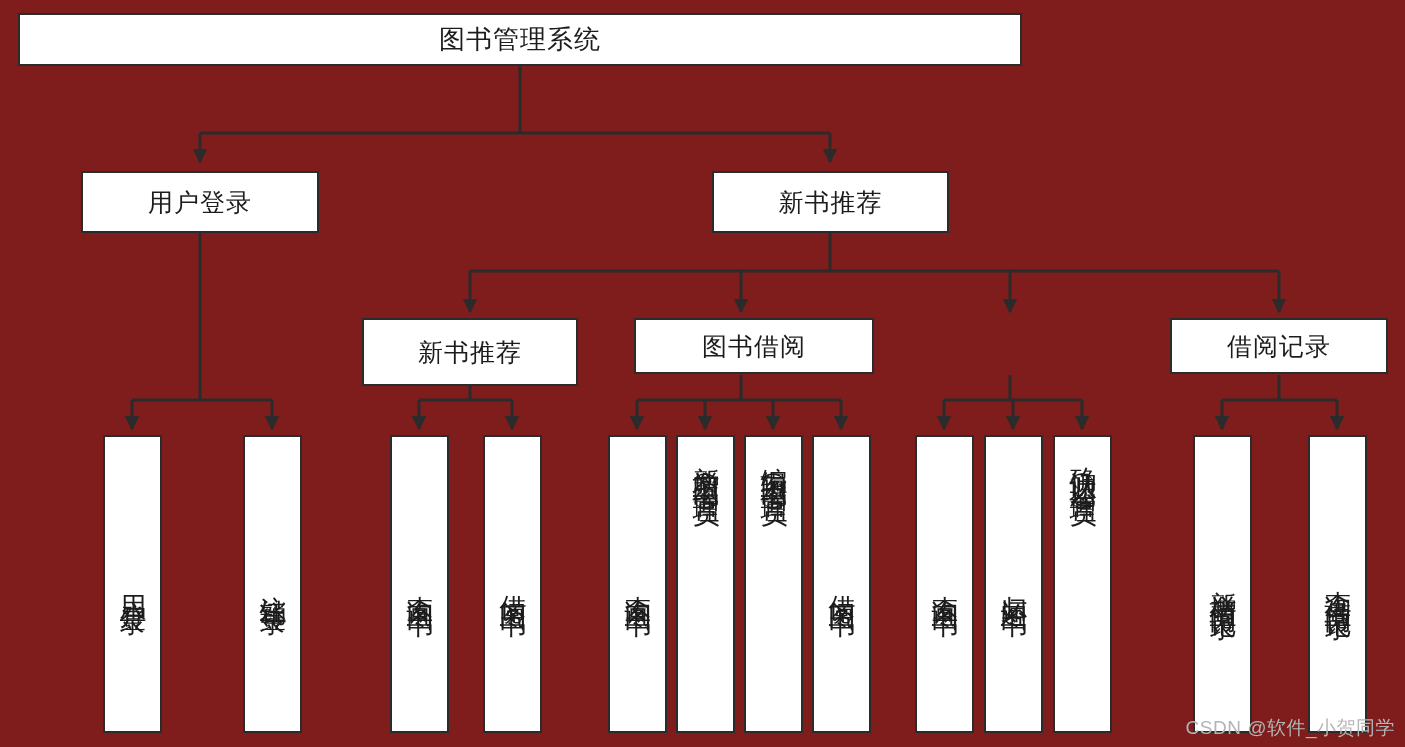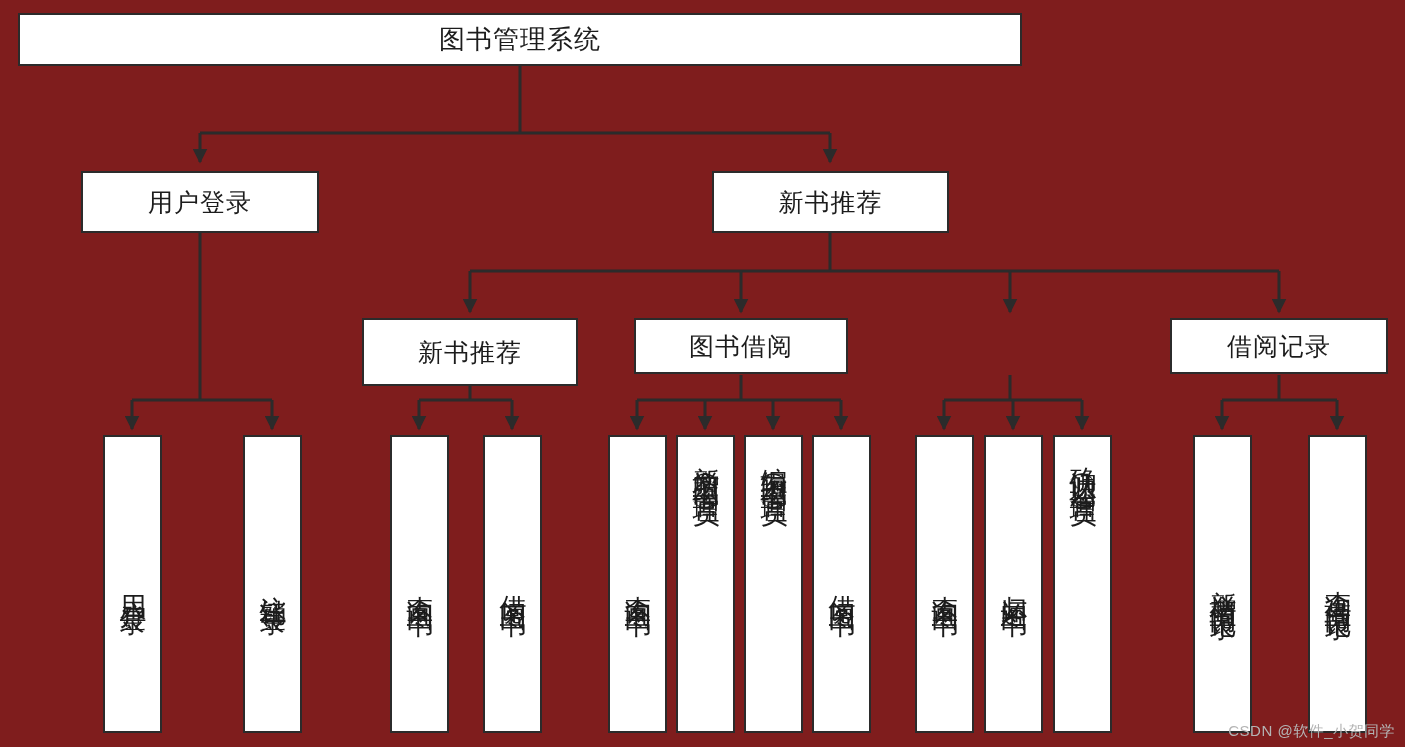--- a/index.html
+++ b/index.html
@@ -65,21 +65,21 @@
   }
   
   .leaf.centered {
     align-items: center;
     padding-top: 0;
   }
   .watermark {
     position: absolute;
     right: 10px;
     bottom: 6px;
-    font-size: 15px;
+    font-size: 19px;
     color: #b4b4b4;
     z-index: 5;
     white-space: nowrap;
     letter-spacing: 0.5px;
   }
 </style>
 </head>
 <body>
 
 <div id="canvas">
@@ -141,21 +141,21 @@
   <div class="node branch" style="left:81px; top:171px; width:238px; height:62px;">
     <span class="node-label">用户登录</span>
   </div>
   <div class="node branch" style="left:712px; top:171px; width:237px; height:62px;">
     <span class="node-label">新书推荐</span>
   </div>
 
   <div class="node branch" style="left:362px; top:318px; width:216px; height:68px;">
     <span class="node-label">新书推荐</span>
   </div>
-  <div class="node branch" style="left:634px; top:318px; width:214px; height:56px;">
+  <div class="node branch" style="left:634px; top:318px; width:240px; height:56px;">
     <span class="node-label">图书借阅</span>
   </div>
   <div class="node branch" style="left:1170px; top:318px; width:218px; height:56px;">
     <span class="node-label">借阅记录</span>
   </div>
 
   <div class="node leaf centered" style="left:103px; top:435px; width:59px; height:298px;">
     <span class="node-label">用户登录</span>
   </div>
   <div class="node leaf centered" style="left:243px; top:435px; width:59px; height:298px;">

